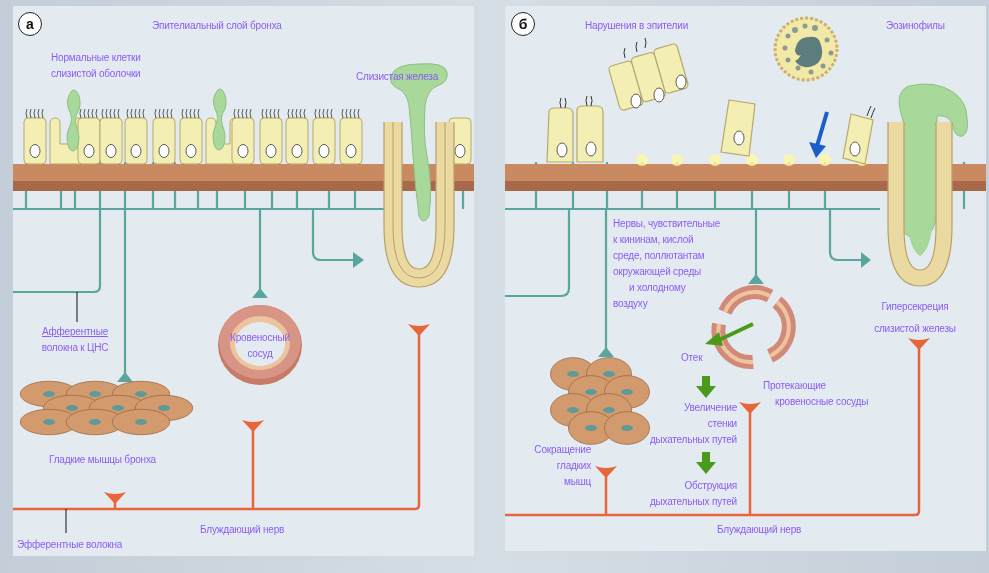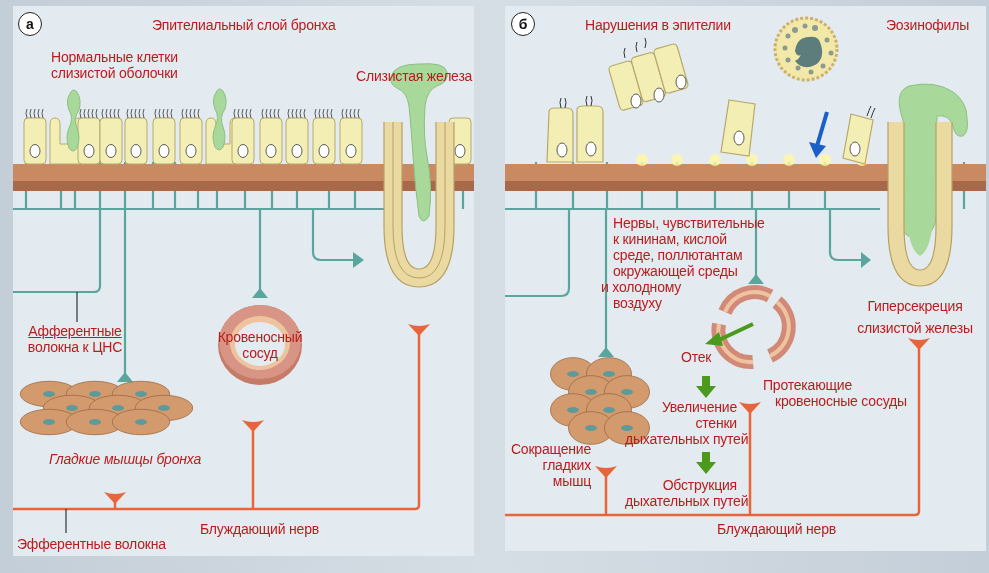--- a/index.html
+++ b/index.html
@@ -3,21 +3,21 @@
 <meta charset="utf-8">
 <style>
   html,body{margin:0;padding:0;}
   body{width:989px;height:573px;background:#c9d3dc;position:relative;overflow:hidden;
        font-family:"Liberation Sans","DejaVu Sans",sans-serif;}
   .bg-grad{position:absolute;inset:0;background:linear-gradient(90deg,#c4ced8 0%,#d6dee5 50%,#c4ced8 100%);}
   .panel{position:absolute;background:#e4ebf0;}
   #panel-a{left:13px;top:6px;width:461px;height:550px;}
   #panel-b{left:505px;top:6px;width:481px;height:545px;}
   svg.layer{position:absolute;left:0;top:0;}
-  .lbl{position:absolute;font-size:14px;line-height:15px;color:#b91c1c;white-space:nowrap;letter-spacing:-0.2px;}
+  .lbl{position:absolute;font-size:10px;line-height:15px;color:#8b5cf6;white-space:nowrap;letter-spacing:-0.2px;}
   .lbl.center{text-align:center;}
   .lbl.right{text-align:right;}
   .badge{position:absolute;width:22px;height:22px;border:1.6px solid #222;border-radius:50%;background:#fff;
          font-weight:bold;font-size:14px;line-height:22px;text-align:center;color:#111;}
 </style>
 </head>
 <body>
 
 <div class="bg-grad"></div>
 
@@ -226,21 +226,21 @@
 
   <div class="badge" style="left:5px;top:6px;">а</div>
   <div class="lbl" style="left:139px;top:12px;">Эпителиальный слой бронха</div>
   <div class="lbl" style="left:38px;top:44px;">Нормальные клетки</div>
   <div class="lbl" style="left:38px;top:60px;">слизистой оболочки</div>
   <div class="lbl" style="left:343px;top:38px;margin-top:25px;">Слизистая железа</div>
   <div class="lbl center" style="left:10px;top:318px;width:104px;text-decoration:underline;">Афферентные</div>
   <div class="lbl center" style="left:10px;top:334px;width:104px;">волокна к ЦНС</div>
   <div class="lbl center" style="left:200px;top:324px;width:94px;">Кровеносный</div>
   <div class="lbl center" style="left:200px;top:340px;width:94px;">сосуд</div>
-  <div class="lbl" style="left:36px;top:446px;font-style:italic;">Гладкие мышцы бронха</div>
+  <div class="lbl" style="left:36px;top:446px;">Гладкие мышцы бронха</div>
   <div class="lbl" style="left:187px;top:516px;">Блуждающий нерв</div>
   <div class="lbl" style="left:4px;top:531px;">Эфферентные волокна</div>
 </div>
 
 <div class="panel" id="panel-b">
   <svg class="layer" width="481" height="545">
 
     <g stroke="#5aa69e" stroke-width="2.2" fill="none">
       <line x1="0" y1="203" x2="375" y2="203"></line>
       <g id="b-ticks">
@@ -392,21 +392,21 @@
   </svg>
 
   <div class="badge" style="left:6px;top:6px;">б</div>
   <div class="lbl" style="left:80px;top:12px;">Нарушения в эпителии</div>
   <div class="lbl" style="left:381px;top:12px;">Эозинофилы</div>
 
   <div class="lbl" style="left:108px;top:210px;">Нервы, чувствительные</div>
   <div class="lbl" style="left:108px;top:226px;">к кининам, кислой</div>
   <div class="lbl" style="left:108px;top:242px;">среде, поллютантам</div>
   <div class="lbl" style="left:108px;top:258px;">окружающей среды</div>
-  <div class="lbl" style="left:96px;top:274px;">и холодному</div>
+  <div class="lbl" style="left:124px;top:274px;">и холодному</div>
   <div class="lbl" style="left:108px;top:290px;">воздуху</div>
 
   <div class="lbl center" style="left:345px;top:293px;width:130px;">Гиперсекреция</div>
   <div class="lbl center" style="left:345px;top:315px;width:130px;">слизистой железы</div>
 
   <div class="lbl" style="left:176px;top:344px;">Отек</div>
   <div class="lbl" style="left:258px;top:372px;">Протекающие</div>
   <div class="lbl" style="left:258px;top:388px;margin-left:12px;">кровеносные сосуды</div>
 
   <div class="lbl right" style="left:120px;top:394px;width:112px;">Увеличение</div>

